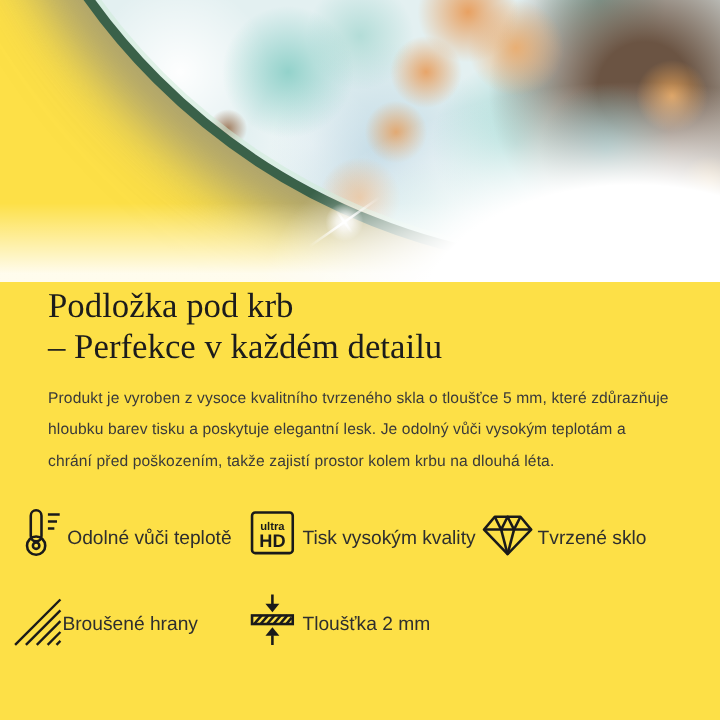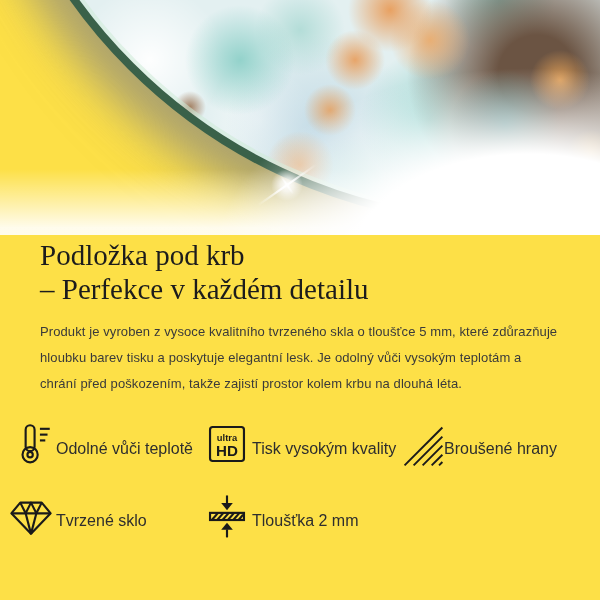--- a/index.html
+++ b/index.html
@@ -158,42 +158,42 @@
             <text class="uhd-text" x="28" y="25" font-size="10.5" text-anchor="middle">ultra</text>
             <text class="uhd-text" x="28" y="41.5" font-size="17" text-anchor="middle">HD</text>
           </svg>
         </div>
         <div class="label">Tisk vysokým kvality</div>
       </div>
 
 
       <div class="feature">
         <div class="icon-box">
+          <svg width="50" height="50" viewBox="0 0 56 56">
+            <path class="ico" stroke-width="2.2" stroke-linejoin="round" d="M16 13 L40 13 L50 25 L28 48 L6 25 Z"></path>
+            <line class="ico" stroke-width="1.8" x1="6" y1="25" x2="50" y2="25"></line>
+            <path class="ico" stroke-width="1.8" stroke-linejoin="round" fill="none" d="M16 13 L22 25 L28 13 L34 25 L40 13"></path>
+            <line class="ico" stroke-width="1.8" x1="22" y1="25" x2="28" y2="48"></line>
+            <line class="ico" stroke-width="1.8" x1="34" y1="25" x2="28" y2="48"></line>
+          </svg>
+        </div>
+        <div class="label">Tvrzené sklo</div>
+      </div>
+
+      <div class="feature">
+        <div class="icon-box">
           <svg width="46" height="46" viewBox="0 0 56 56">
             <line class="ico" stroke-width="4.6" x1="8" y1="54" x2="54" y2="8"></line>
             <line class="ico" stroke-width="4.6" x1="19" y1="54" x2="54" y2="19"></line>
             <line class="ico" stroke-width="4.6" x1="30" y1="54" x2="54" y2="30"></line>
             <line class="ico" stroke-width="4.6" x1="41" y1="54" x2="54" y2="41"></line>
             <line class="ico" stroke-width="4.6" x1="50" y1="54" x2="54" y2="50"></line>
           </svg>
         </div>
         <div class="label">Broušené hrany</div>
-      </div>
-
-      <div class="feature">
-        <div class="icon-box">
-          <svg width="50" height="50" viewBox="0 0 56 56">
-            <path class="ico" stroke-width="2.2" stroke-linejoin="round" d="M16 13 L40 13 L50 25 L28 48 L6 25 Z"></path>
-            <line class="ico" stroke-width="1.8" x1="6" y1="25" x2="50" y2="25"></line>
-            <path class="ico" stroke-width="1.8" stroke-linejoin="round" fill="none" d="M16 13 L22 25 L28 13 L34 25 L40 13"></path>
-            <line class="ico" stroke-width="1.8" x1="22" y1="25" x2="28" y2="48"></line>
-            <line class="ico" stroke-width="1.8" x1="34" y1="25" x2="28" y2="48"></line>
-          </svg>
-        </div>
-        <div class="label">Tvrzené sklo</div>
       </div>
 
       <div class="feature">
         <div class="icon-box">
           <svg width="50" height="50" viewBox="0 0 56 56">
             <line class="ico" x1="28" y1="5" x2="28" y2="14"></line>
             <polygon class="ico-fill" points="21.5,13.5 34.5,13.5 28,21.5"></polygon>
             <rect class="ico" stroke-width="2" x="9" y="24.5" width="38" height="8"></rect>
             <line class="ico" stroke-width="2" x1="11" y1="32.5" x2="18" y2="24.5"></line>
             <line class="ico" stroke-width="2" x1="17" y1="32.5" x2="24" y2="24.5"></line>

